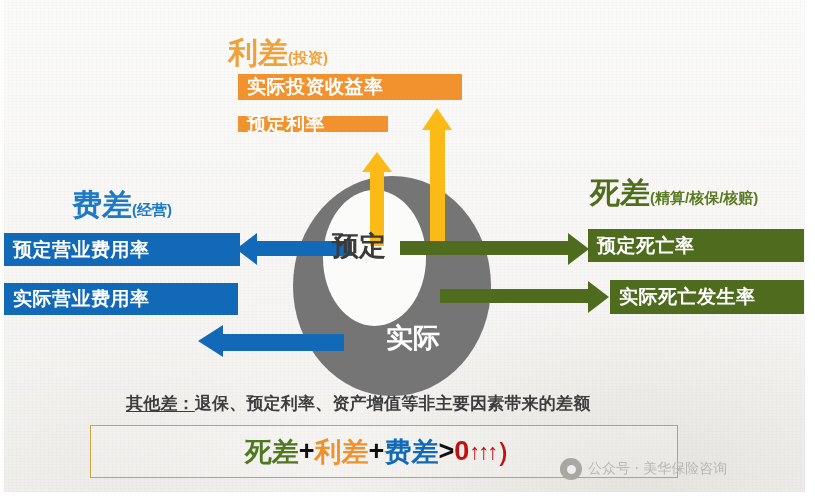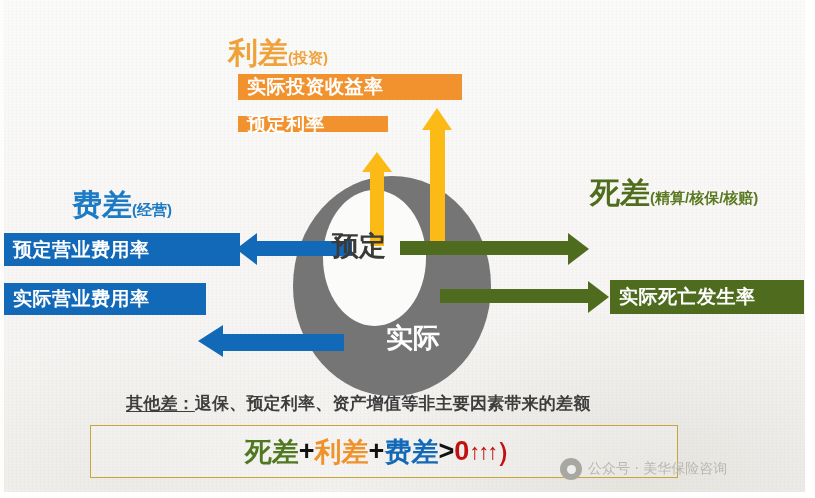--- a/index.html
+++ b/index.html
@@ -52,21 +52,21 @@
     letter-spacing:0.5px;
     white-space:nowrap;
   }
   .box.orange{background:#F2922E;}
   .box.blue{background:#1269B8;}
   .box.green{background:#4F6B1E;}
 
   #box-actual-invest{left:238px;top:74px;width:224px;height:26px;}
   #box-assumed-rate {left:238px;top:116px;width:150px;height:16px;}
   #box-assumed-exp   {left:4px;  top:233px;width:236px;height:33px;}
-  #box-actual-exp    {left:4px;  top:283px;width:202px;height:32px;}
+  #box-actual-exp    {left:4px;  top:283px;width:234px;height:32px;}
   #box-assumed-death {left:588px;top:229px;width:216px;height:33px;}
   #box-actual-death  {left:610px;top:280px;width:194px;height:34px;}
 
   
   #circle-outer{
     left:293px;top:176px;width:198px;height:220px;
     background:#757575;border-radius:50%;
   }
   #circle-inner{
     left:323px;top:190px;width:103px;height:136px;
@@ -170,20 +170,21 @@
 
   <div id="h-blue" class="abs heading">
     <span class="big">费差</span><span class="small">(经营)</span>
   </div>
   <div id="box-assumed-exp" class="abs box blue">预定营业费用率</div>
   <div id="box-actual-exp" class="abs box blue">实际营业费用率</div>
 
   <div id="h-green" class="abs heading">
     <span class="big">死差</span><span class="small">(精算/核保/核赔)</span>
   </div>
+  <div id="box-assumed-death" class="abs box green">预定死亡率</div>
   <div id="box-actual-death" class="abs box green">实际死亡发生率</div>
 
   <div id="footnote" class="abs">
     <span class="ul">其他差：</span><span>退保、预定利率、资产增值等非主要因素带来的差额</span>
   </div>
 
   <div id="formula-box" class="abs"></div>
   <div id="formula" class="abs">
     <span class="g">死差</span>
       <span class="k">+</span>

